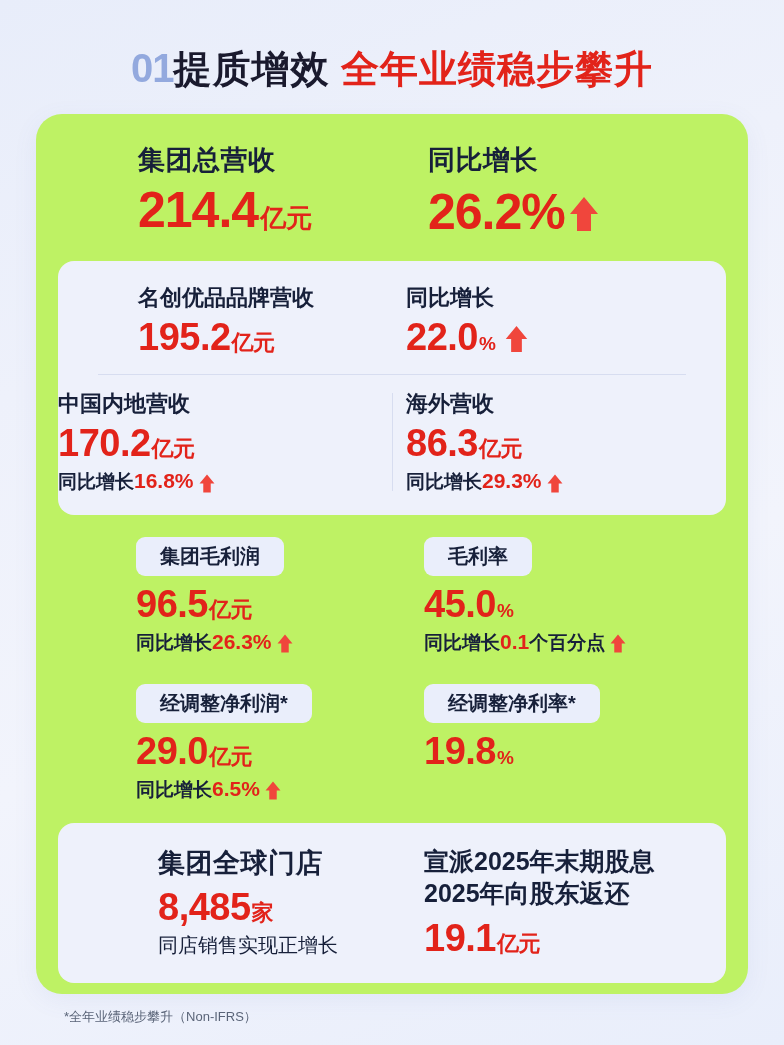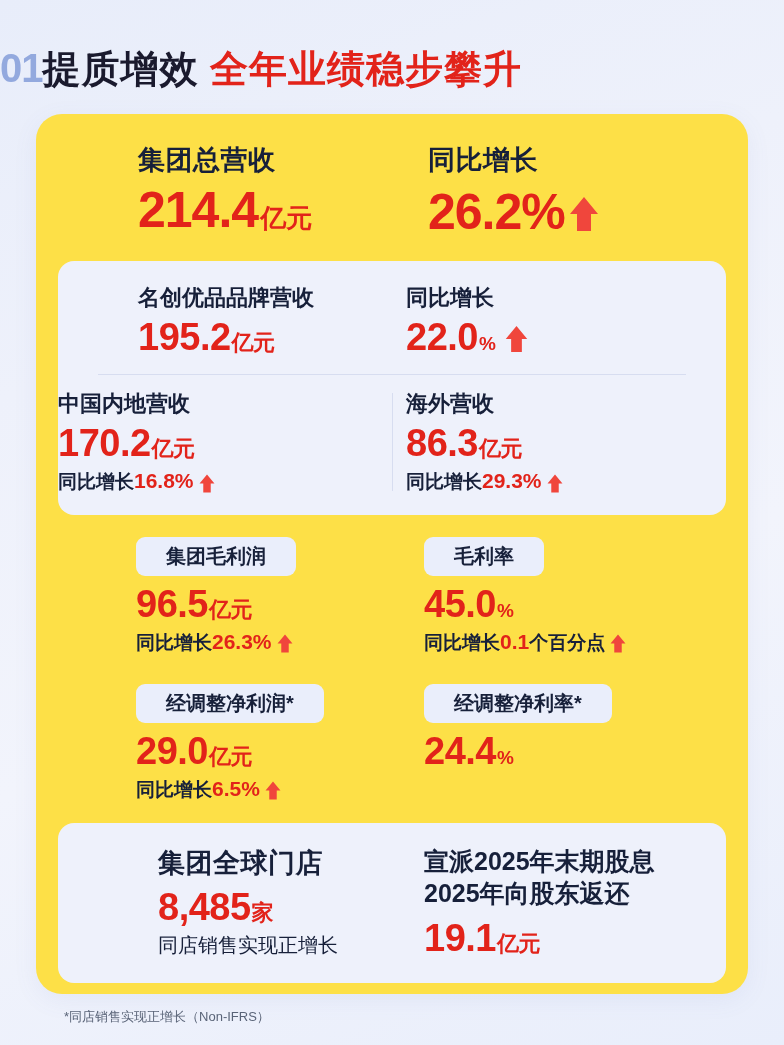--- a/index.html
+++ b/index.html
@@ -15,20 +15,21 @@
     overflow: hidden;
   }
   .page {
     position: absolute;
     inset: 0;
     padding: 0;
   }
 
   
   .header {
+    text-align: center;
     padding-top: 44px;
     padding-bottom: 18px;
     white-space: nowrap;
   }
   .header .num {
     font-size: 40px;
     font-weight: bold;
     color: #93a9de;
     letter-spacing: -1px;
     vertical-align: baseline;
@@ -46,21 +47,21 @@
     letter-spacing: 1px;
   }
 
   
   .card {
     position: absolute;
     left: 36px;
     top: 114px;
     width: 712px;
     height: 880px;
-    background: #fde047;
+    background: #bef264;
     border-radius: 26px;
     box-shadow: 0 6px 24px rgba(100,120,180,0.08);
   }
 
   
   .row {
     display: flex;
   }
   .col {
     flex: 1 1 50%;
@@ -162,21 +163,21 @@
   .mid .col:first-child { padding-left: 100px; }
   .mid .col:last-child  { padding-left: 32px; }
 
   .pill {
     display: inline-block;
     background: #eaeefb;
     color: #17203a;
     font-size: 20px;
     font-weight: bold;
     border-radius: 9px;
-    padding: 6px 30px;
+    padding: 6px 24px;
     margin-bottom: 8px;
   }
 
   
   .panel-bottom {
     margin: 14px 22px 0 22px;
     background: #eef1fb;
     border-radius: 16px;
     padding: 22px 0 24px 0;
   }
@@ -331,21 +332,21 @@
           <span>同比增长</span><span class="red">6.5%</span><span>
             <svg class="arrow-svg" width="16" height="21" viewBox="0 0 30 38">
                 <path d="M15 2 L29 19 L22 19 L22 36 L8 36 L8 19 L1 19 Z" fill="#f0463c"></path>
               </svg>
           </span>
         </div>
       </div>
       <div class="col">
         <div class="pill">经调整净利率*</div>
         <div class="val-lg">
-          <span>24.4</span><span class="unit-sm">%</span>
+          <span>19.8</span><span class="unit-sm">%</span>
         </div>
       </div>
     </div>
 
     <div class="panel-bottom">
       <div class="row">
         <div class="col">
           <div class="label-lg">集团全球门店</div>
           <div class="val-lg">
             <span>8,485</span><span class="unit">家</span>
@@ -357,14 +358,14 @@
           <div class="multiline-label">2025年向股东返还</div>
           <div class="val-lg" style="margin-top:8px;">
             <span>19.1</span><span class="unit">亿元</span>
           </div>
         </div>
       </div>
     </div>
 
   </div>
 
-  <div class="footnote">*同店销售实现正增长（Non-IFRS）</div>
+  <div class="footnote">*全年业绩稳步攀升（Non-IFRS）</div>
 </div>
 
 </body></html>

